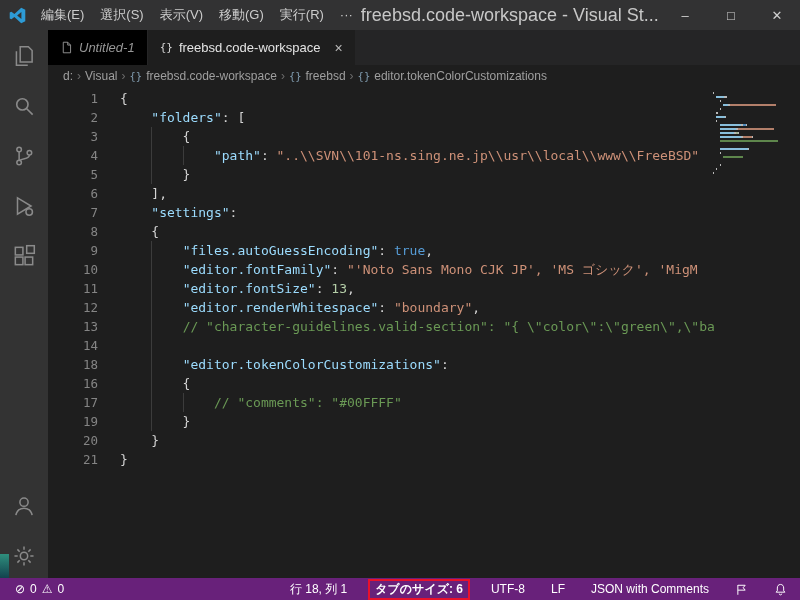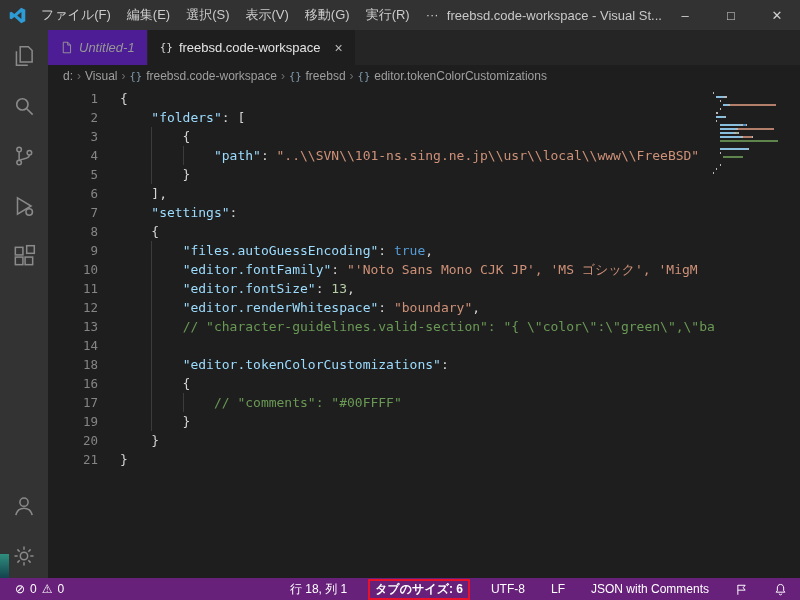--- a/index.html
+++ b/index.html
@@ -5,33 +5,33 @@
   *{margin:0;padding:0;box-sizing:border-box}
   html,body{width:800px;height:600px;overflow:hidden;background:#1e1e1e;
     font-family:"Liberation Sans",sans-serif;}
   .app{width:800px;height:600px;display:flex;flex-direction:column;position:relative;}
 
   
   .titlebar{flex:0 0 30px;background:#323233;display:flex;align-items:center;color:#cccccc;font-size:13px;}
   .logo{width:18px;height:18px;margin:0 6px 0 9px;display:flex;align-items:center;}
   .menubar{display:flex;align-items:center;height:30px;}
   .menu-item{padding:0 8px;height:30px;line-height:30px;cursor:default;white-space:nowrap;}
-  .win-title{flex:1;text-align:center;font-size:13px;color:#c8c8c8;white-space:nowrap;overflow:hidden;}
+  .win-title{flex:1;text-align:left;font-size:18px;color:#c8c8c8;white-space:nowrap;overflow:hidden;}
   .win-controls{display:flex;}
   .wc{width:46px;height:30px;display:flex;align-items:center;justify-content:center;font-size:13px;color:#d0d0d0;}
 
   
   .main{flex:1;display:flex;min-height:0;}
   .activitybar{flex:0 0 48px;background:#333333;display:flex;flex-direction:column;justify-content:space-between;align-items:center;padding:12px 0 8px;}
   .ab-group{display:flex;flex-direction:column;gap:22px;}
   .ab-item{width:48px;height:28px;display:flex;align-items:center;justify-content:center;}
 
   .editor-group{flex:1;display:flex;flex-direction:column;min-width:0;}
   .tabbar{flex:0 0 35px;background:#252526;display:flex;}
-  .tab{display:flex;align-items:center;gap:6px;padding:0 12px;font-size:13px;background:#4c1d95;color:#969696;border-right:1px solid #252526;cursor:pointer;}
+  .tab{display:flex;align-items:center;gap:6px;padding:0 12px;font-size:13px;background:#000000;color:#969696;border-right:1px solid #252526;cursor:pointer;}
   .tab.active{background:#1e1e1e;color:#e4e4e4;}
   .tab-icon{font-family:"DejaVu Sans Mono",monospace;font-size:11px;color:#d4d4d4;display:flex;align-items:center;}
   .tab-label.italic{font-style:italic;}
   .tab-close{margin-left:8px;color:#bbbbbb;font-size:14px;}
 
   .breadcrumb{flex:0 0 22px;background:#1e1e1e;display:flex;align-items:center;padding-left:15px;font-size:12px;color:#9f9f9f;gap:4px;}
   .crumb{display:flex;align-items:center;gap:4px;cursor:pointer;white-space:nowrap;}
   .crumb-icon{font-family:"DejaVu Sans Mono",monospace;font-size:10.5px;color:#7f9aad;}
   .crumb-sep{color:#6b6b6b;font-size:12px;}
 
@@ -68,21 +68,20 @@
 
 <div class="app">
 
   <div class="titlebar">
     <span class="logo">
       <svg width="17" height="17" viewBox="0 0 24 24">
           <path fill="#2d9bd6" fill-rule="evenodd" d="M17.3 1.2 7.6 10 3.4 6.7 1 7.8v8.4l2.4 1.1L7.6 14l9.7 8.8 5.7-2.7V3.9zM17.5 7l-6 5 6 5z"></path>
         </svg>
     </span>
     <nav class="menubar">
-        <div class="menu-item">ファイル(F)</div>
         <div class="menu-item">編集(E)</div>
         <div class="menu-item">選択(S)</div>
         <div class="menu-item">表示(V)</div>
         <div class="menu-item">移動(G)</div>
         <div class="menu-item">実行(R)</div>
         <div class="menu-item">···</div>
       </nav>
     <div class="win-title">freebsd.code-workspace - Visual St...</div>
     <div class="win-controls">
       <div class="wc">–</div>

